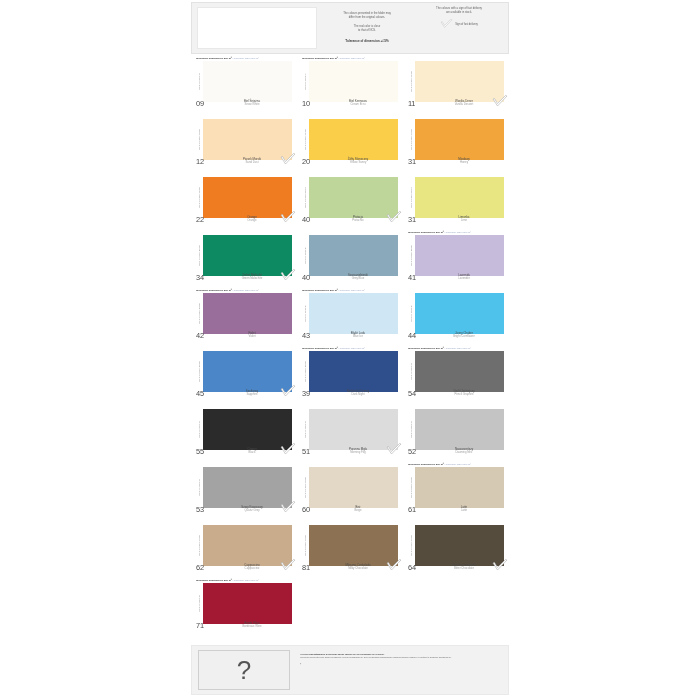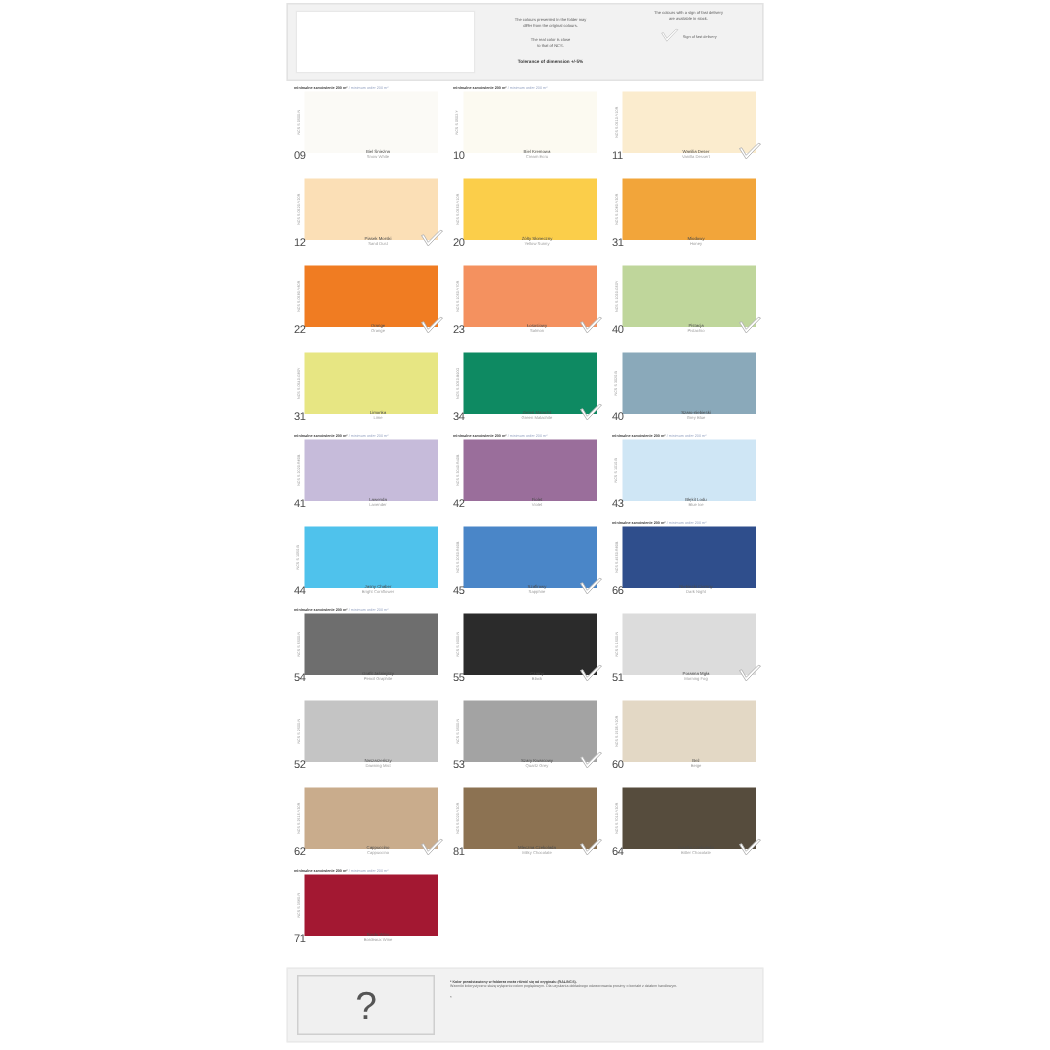--- a/index.html
+++ b/index.html
@@ -245,38 +245,20 @@
           <span class="cap-num">22</span>
           <span class="cap-names">
             <span class="cap-pl">Orange</span>
             <span class="cap-en">Orange</span>
           </span>
         </div>
       </div>
       <div class="cell">
         <div class="swatch-wrap">
           <div class="vcode">
-            <span>NCS S 1050-Y70R</span>
-          </div>
-          <div class="swatch" style="background:#F4915F"></div>
-          <svg class="tick" viewBox="0 0 32 26">
-            <path d="M2 8 L11 22 L30 2 L27 1 L11 17 L5 7 Z" fill="#ffffff" stroke="#b0b0b0" stroke-width="1.2"></path>
-          </svg>
-        </div>
-        <div class="caption">
-          <span class="cap-num">23</span>
-          <span class="cap-names">
-            <span class="cap-pl">Łososiowy</span>
-            <span class="cap-en">Salmon</span>
-          </span>
-        </div>
-      </div>
-      <div class="cell">
-        <div class="swatch-wrap">
-          <div class="vcode">
             <span>NCS S 1030-G50Y</span>
           </div>
           <div class="swatch" style="background:#BFD69B"></div>
           <svg class="tick" viewBox="0 0 32 26">
             <path d="M2 8 L11 22 L30 2 L27 1 L11 17 L5 7 Z" fill="#ffffff" stroke="#b0b0b0" stroke-width="1.2"></path>
           </svg>
         </div>
         <div class="caption">
           <span class="cap-num">40</span>
           <span class="cap-names">
@@ -416,21 +398,21 @@
       </div>
       <div class="cell">
         <div class="minorder"><span>minimalne zamówienie 200 m²</span> <span class="muted">/ minimum order 200 m²</span></div>
         <div class="swatch-wrap">
           <div class="vcode">
             <span>NCS S 4550-R80B</span>
           </div>
           <div class="swatch" style="background:#2F4E8C"></div>
         </div>
         <div class="caption">
-          <span class="cap-num">66</span>
+          <span class="cap-num">39</span>
           <span class="cap-names">
             <span class="cap-pl">Niebieski Ciemny</span>
             <span class="cap-en">Dark Night</span>
           </span>
         </div>
       </div>
       <div class="cell">
         <div class="minorder"><span>minimalne zamówienie 200 m²</span> <span class="muted">/ minimum order 200 m²</span></div>
         <div class="swatch-wrap">
           <div class="vcode">
@@ -520,20 +502,36 @@
           <div class="vcode">
             <span>NCS S 1505-Y20R</span>
           </div>
           <div class="swatch" style="background:#E3D8C5"></div>
         </div>
         <div class="caption">
           <span class="cap-num">60</span>
           <span class="cap-names">
             <span class="cap-pl">Beż</span>
             <span class="cap-en">Beige</span>
+          </span>
+        </div>
+      </div>
+      <div class="cell">
+        <div class="minorder"><span>minimalne zamówienie 200 m²</span> <span class="muted">/ minimum order 200 m²</span></div>
+        <div class="swatch-wrap">
+          <div class="vcode">
+            <span>NCS S 2005-Y20R</span>
+          </div>
+          <div class="swatch" style="background:#D6C9B4"></div>
+        </div>
+        <div class="caption">
+          <span class="cap-num">61</span>
+          <span class="cap-names">
+            <span class="cap-pl">Latte</span>
+            <span class="cap-en">Latte</span>
           </span>
         </div>
       </div>
       <div class="cell">
         <div class="swatch-wrap">
           <div class="vcode">
             <span>NCS S 2515-Y30R</span>
           </div>
           <div class="swatch" style="background:#C9AC8C"></div>
           <svg class="tick" viewBox="0 0 32 26">

